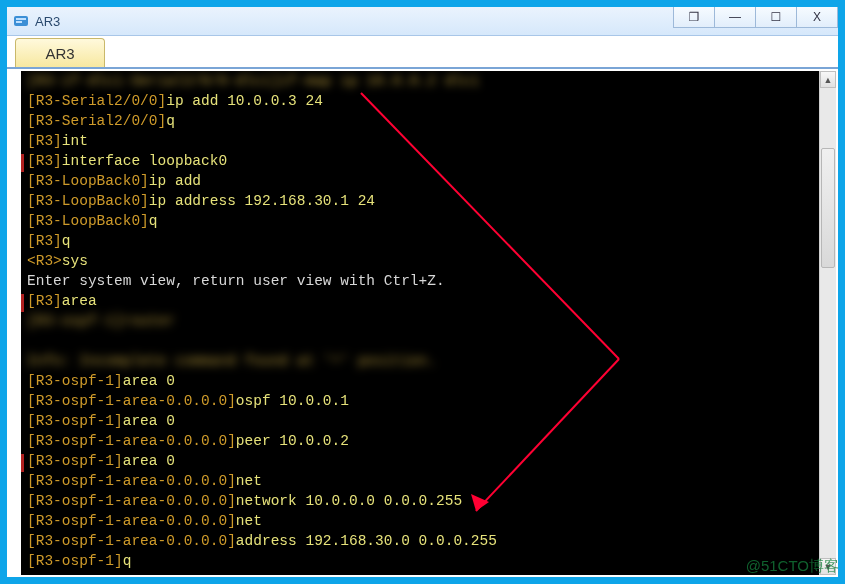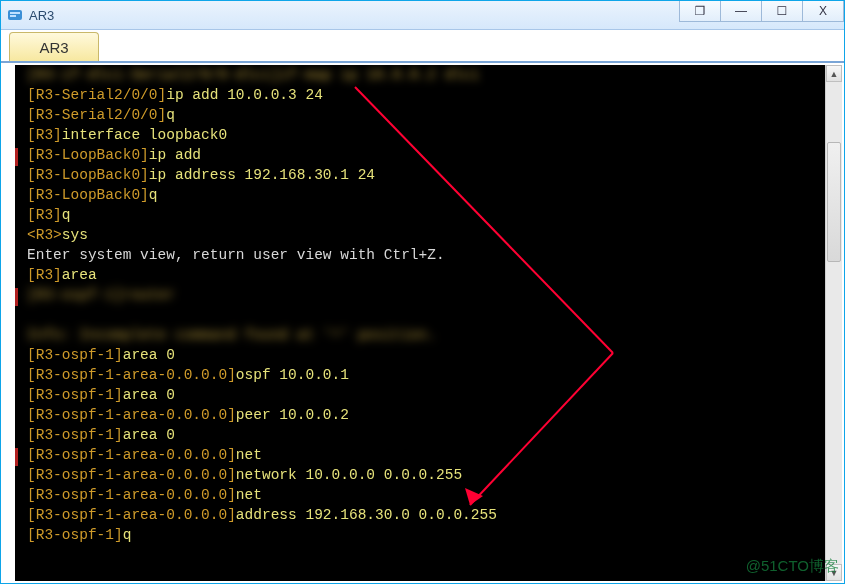--- a/index.html
+++ b/index.html
@@ -1,27 +1,27 @@
 <!DOCTYPE html>
 <html><head>
 <meta charset="utf-8">
 <style>
   * { box-sizing: border-box; margin: 0; padding: 0; }
   html, body { width: 845px; height: 584px; font-family: Tahoma, Arial, sans-serif; background: #fff; }
-  .window { width: 845px; height: 584px; border: 1px solid #0ea5e9; display: flex; flex-direction: column; background: #86efac; }
+  .window { width: 845px; height: 584px; border: 7px solid #0ea5e9; display: flex; flex-direction: column; background: #86efac; }
   .titlebar { height: 29px; background: linear-gradient(#eaf3fd,#d6e8fb); display: flex; align-items: center; padding: 0 0 0 6px; border-bottom: 1px solid #a8c6e8; }
   .titlebar .app-icon { width: 16px; height: 16px; margin-right: 6px; }
   .titlebar .title { font-size: 13px; color: #2a4a6e; flex: 1; }
   .win-btns { display: flex; height: 100%; }
   .win-btn { width: 42px; height: 21px; margin-top:0; border: 1px solid #9db9d9; border-top:none; background: linear-gradient(#f6fbff,#e2eefb); display:flex; align-items:center; justify-content:center; font-size:12px; color:#334; margin-left:-1px;}
   .win-btn:first-child{ border-left:1px solid #9db9d9;}
   .tabbar { height: 33px; background:#fff; border-bottom: 2px solid #7aa5d6; display:flex; align-items:flex-end; padding-left:8px; }
   .tab { height: 29px; min-width: 90px; padding: 0 18px; background: linear-gradient(#fff9dc,#f7e8a0); border:1px solid #c9b86a; border-bottom:none; border-radius: 4px 4px 0 0; display:flex; align-items:center; justify-content:center; font-size:15px; color:#333; margin-right:4px;}
   .term-wrap { flex:1; position:relative; background:#fff; padding:2px 2px 2px 14px; overflow:hidden;}
-  .terminal { position:absolute; left:14px; right:2px; top:2px; bottom:2px; background:#000; color:#cf9b2a; font-family: "Courier New", monospace; font-size:14.5px; line-height:20px; padding: 0 6px 2px 12px; overflow:hidden; }
+  .terminal { position:absolute; left:14px; right:2px; top:2px; bottom:2px; background:#000; color:#cf9b2a; font-family: "Courier New", monospace; font-size:14.5px; line-height:20px; padding: 0 6px 2px 6px; overflow:hidden; }
   .terminal .ln { white-space: pre; }
   .c-o { color:#cf9b2a; }      
   .c-y { color:#e6e27a; }      
   .c-w { color:#d8d8d8; }
   .blur { filter: blur(5px); color:#b89a3a; }
   .blur2{ filter: blur(4px); color:#b89a3a; }
   .scrollbar { position:absolute; right:2px; top:2px; bottom:2px; width:17px; background:#e9e9e9; border-left:1px solid #cfcfcf;}
   .sb-btn { height:17px; background:linear-gradient(#f7f7f7,#e1e1e1); border:1px solid #bfbfbf; display:flex; align-items:center; justify-content:center; font-size:9px; color:#555;}
   .sb-track{ position:absolute; top:17px; bottom:17px; left:0; right:0;}
   .sb-thumb{ position:absolute; left:1px; right:1px; top:60px; height:120px; background:linear-gradient(#f0f0f0,#d9d9d9); border:1px solid #b7b7b7; border-radius:2px;}
@@ -64,20 +64,21 @@
       <span>AR3</span>
     </div>
   </div>
 
   <div class="term-wrap">
     <div class="terminal" id="terminal">
 
     <div class="ln c-o blur2">[R3-if-dlci-Serial2/0/0-dlci]if-map ip 10.0.0.2 dlci</div>
         <div class="ln"><span class="c-o">[R3-Serial2/0/0]</span><span class="c-y">ip add 10.0.0.3 24</span></div>
         <div class="ln"><span class="c-o">[R3-Serial2/0/0]</span><span class="c-y">q</span></div>
+        <div class="ln"><span class="c-o">[R3]</span><span class="c-y">int</span></div>
         <div class="ln"><span class="c-o">[R3]</span><span class="c-y">interface loopback0</span></div>
         <div class="ln"><span class="c-o">[R3-LoopBack0]</span><span class="c-y">ip add</span></div>
         <div class="ln"><span class="c-o">[R3-LoopBack0]</span><span class="c-y">ip address 192.168.30.1 24</span></div>
         <div class="ln"><span class="c-o">[R3-LoopBack0]</span><span class="c-y">q</span></div>
         <div class="ln"><span class="c-o">[R3]</span><span class="c-y">q</span></div>
         <div class="ln"><span class="c-o">&lt;R3&gt;</span><span class="c-y">sys</span></div>
         <div class="ln c-w">Enter system view, return user view with Ctrl+Z.</div>
         <div class="ln"><span class="c-o">[R3]</span><span class="c-y">area</span></div>
         <div class="ln blur">[R3-ospf-1]router</div>
         <div class="ln blur"> </div>

